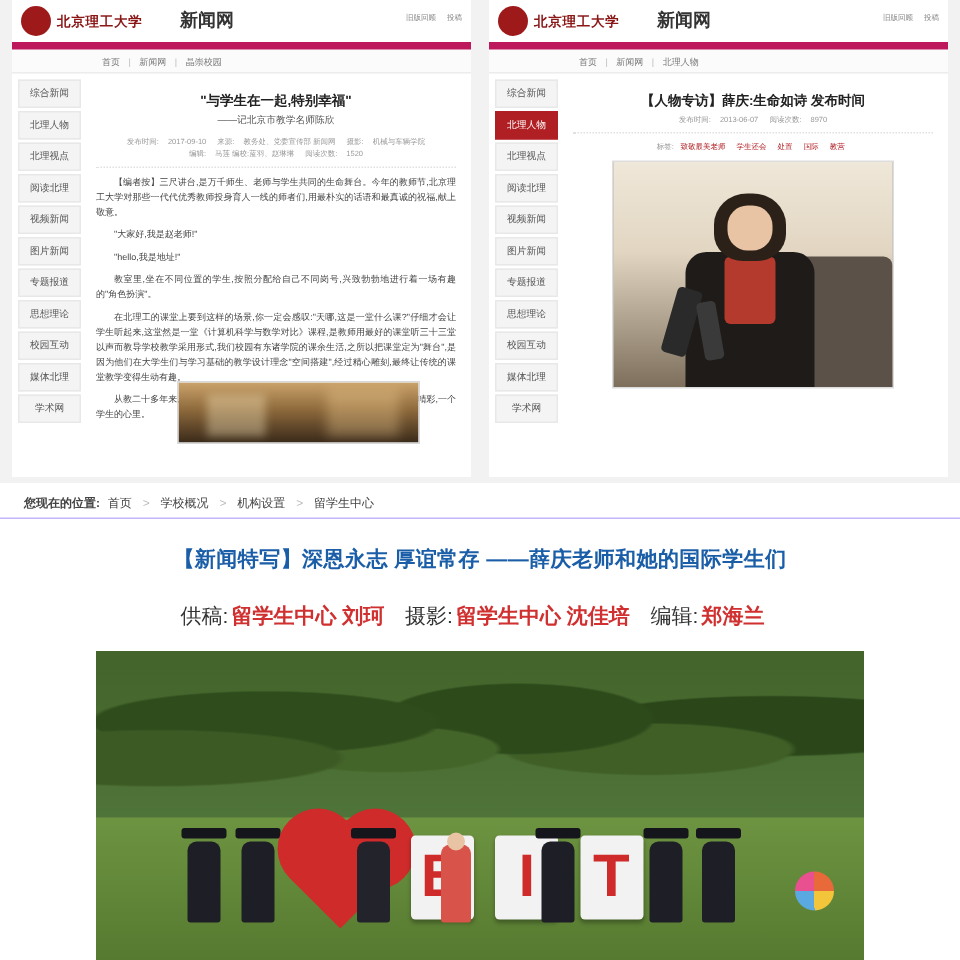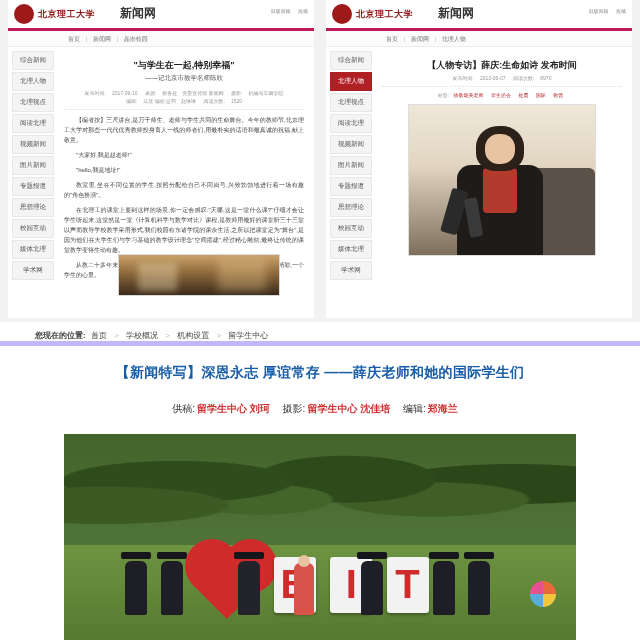--- a/index.html
+++ b/index.html
@@ -33,21 +33,21 @@
     background: #ffffff;
     overflow: hidden;
   }
   .panel-left { left: 8px; width: 306px; height: 318px; }
   .panel-right { left: 326px; width: 306px; height: 318px; }
 
   
   .site-head {
     position: relative;
     height: 28px;
-    border-bottom: 3px solid #be185d;
+    border-bottom: 5px solid #be185d;
     background: #ffffff;
   }
   .logo-block {
     position: absolute;
     left: 6px; top: 2px;
     width: 92px; height: 24px;
     display: flex; align-items: center;
   }
   .logo-mark {
     width: 20px; height: 20px; border-radius: 50%;
@@ -251,41 +251,41 @@
 
   
   .lower {
     position: absolute;
     top: 322px; left: 0;
     width: 640px; height: 318px;
     background: #ffffff;
   }
   .loc-bar {
     height: 24px;
-    border-bottom: 5px solid #c4b5fd;
+    border-bottom: 1px solid #c4b5fd;
     font-size: 8px;
     color: #555;
-    padding: 8px 0 0 35px;
+    padding: 8px 0 0 16px;
     box-sizing: border-box;
   }
   .loc-bar b { font-weight: bold; color: #444; }
   .loc-bar .lk { color: #444; margin: 0 3px; }
   .loc-bar .sep { color: #bbb; margin: 0 2px; }
 
   .big-title {
     text-align: center;
     font-size: 14px;
     font-weight: bold;
     color: #1b5ea8;
     padding: 18px 0 4px 0;
     letter-spacing: 0.3px;
   }
   .credits {
     text-align: center;
-    font-size: 10px;
+    font-size: 14px;
     color: #333;
     padding: 16px 0 0 0;
   }
   .credits .k { color: #333; }
   .credits .v { color: #d03030; margin: 0 10px 0 2px; font-weight: bold; }
 
   .hero {
     position: absolute;
     left: 64px; top: 112px;
     width: 512px; height: 206px;

